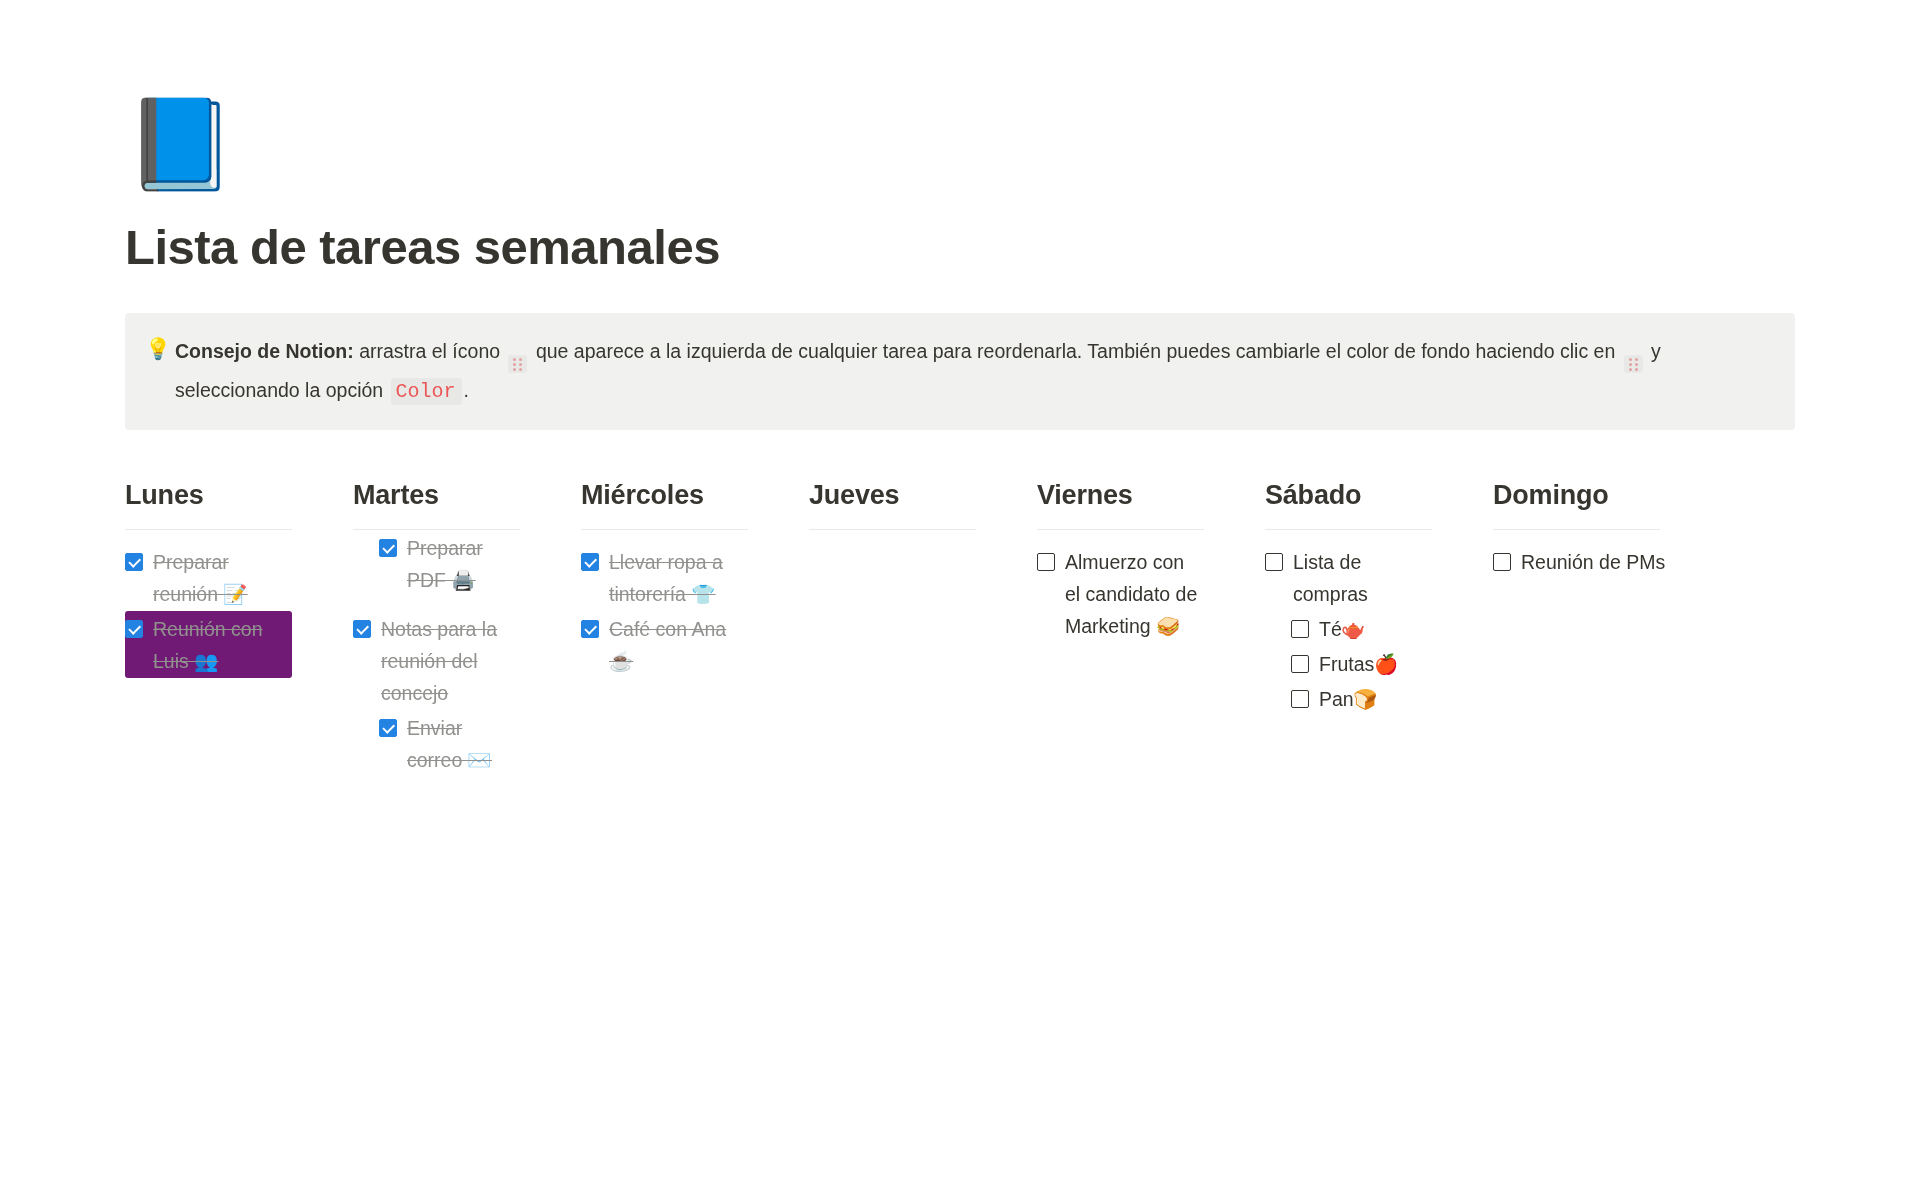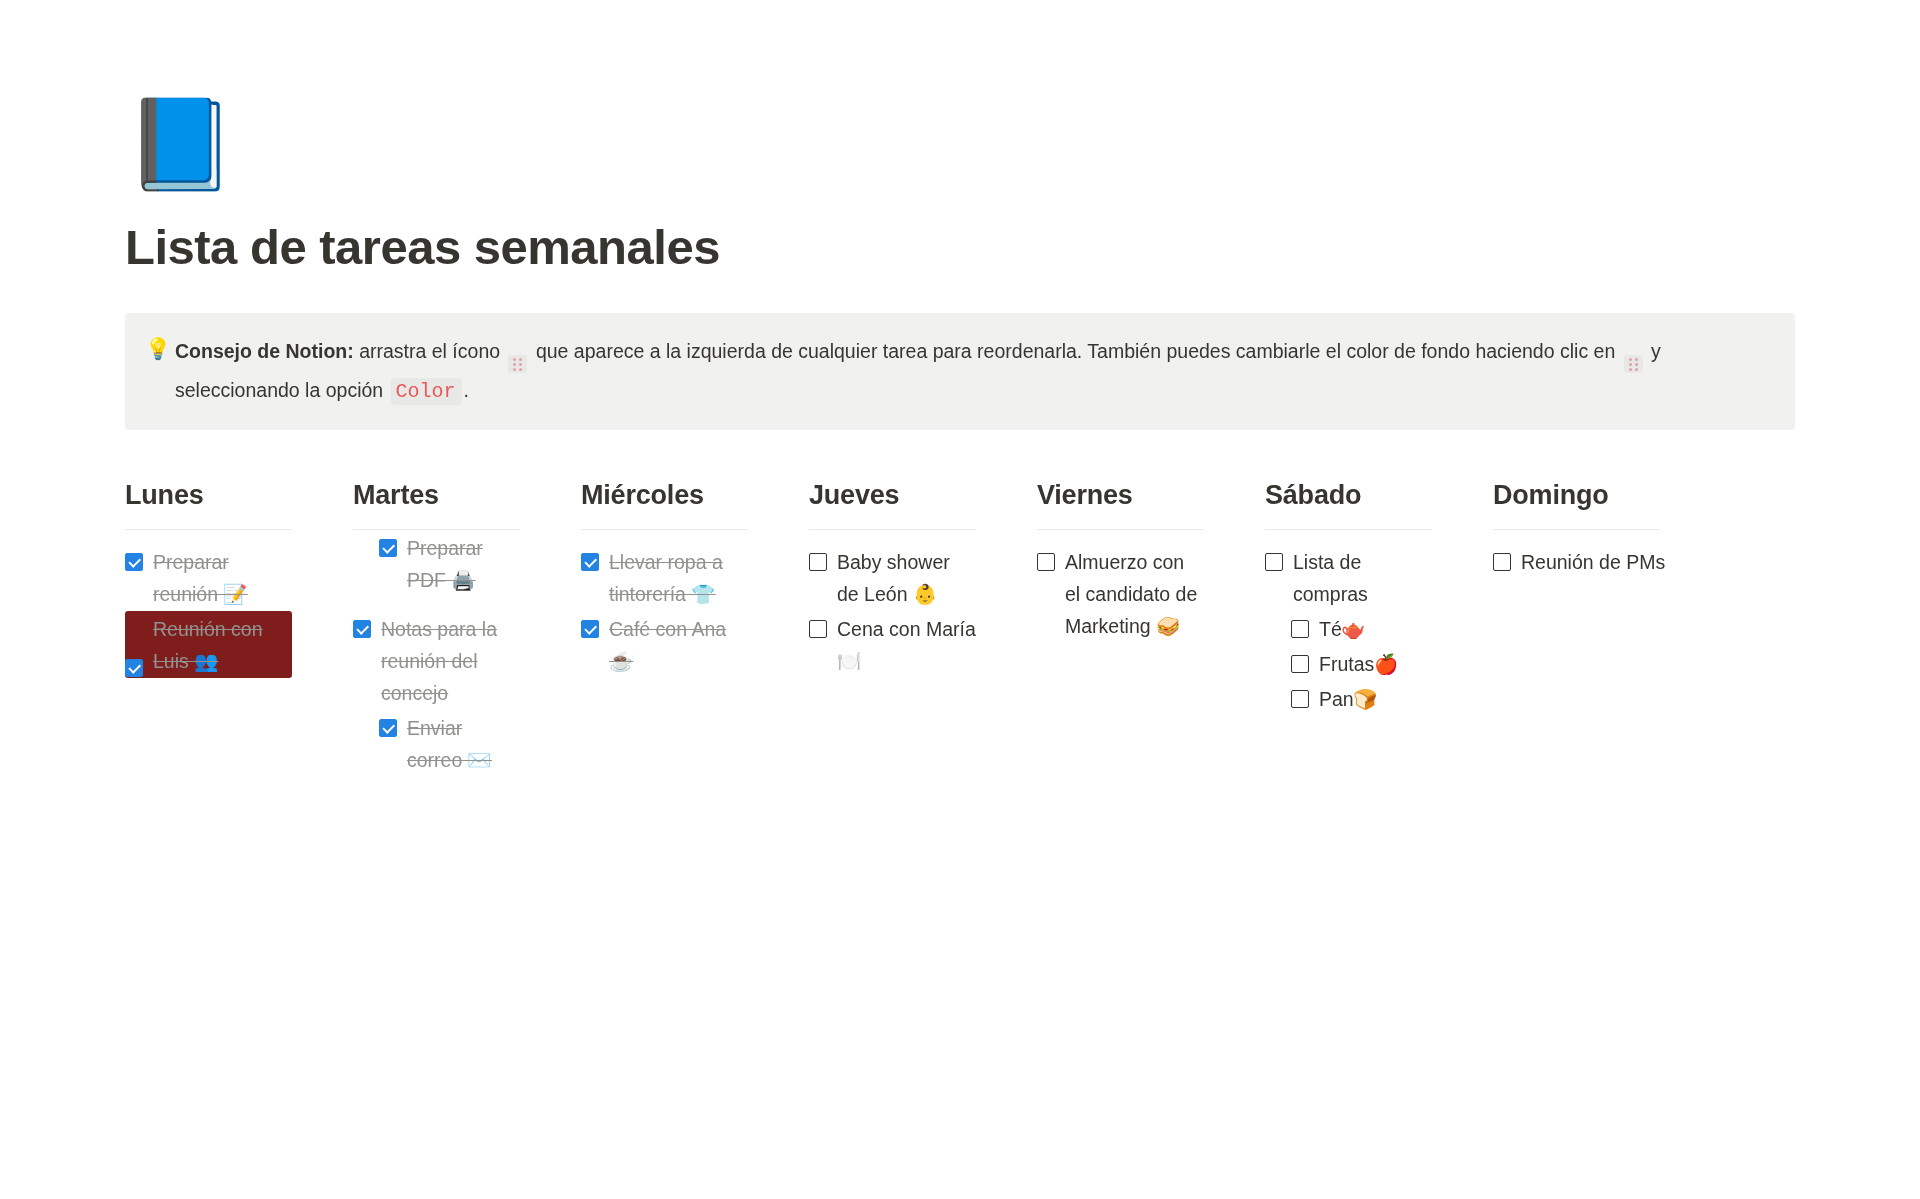--- a/index.html
+++ b/index.html
@@ -141,21 +141,21 @@
   }
   .todo-item {
     display: flex;
     align-items: flex-start;
     font-size: 19.5px;
     line-height: 32px;
     padding: 2px 0 1px 0;
     border-radius: 3px;
   }
   .todo-item.sub { padding-left: 26px; }
-  .todo-item.highlight-red { background: #7f1d1d; align-items: flex-end; }
+  .todo-item.highlight-red { background: #701a75; }
 
   .checkbox {
     flex: 0 0 auto;
     width: 18px;
     height: 18px;
     margin-top: 7px;
     margin-right: 10px;
     box-sizing: border-box;
     border-radius: 2px;
     position: relative;
@@ -263,68 +263,58 @@
           </li>
           <li class="todo-item done">
             <span class="checkbox checked"></span>
             <span class="todo-text">Café con Ana ☕</span>
           </li>
         </ul>
       </div>
       <div class="column">
         <div class="day-heading">Jueves</div>
         <div class="day-divider"></div>
+      </div>
+      <div class="column">
+        <div class="day-heading">Viernes</div>
+        <div class="day-divider"></div>
         <ul class="todo-list">
           <li class="todo-item first-item">
             <span class="checkbox unchecked"></span>
-            <span class="todo-text">Baby shower de León 👶</span>
-          </li>
-          <li class="todo-item">
-            <span class="checkbox unchecked"></span>
-            <span class="todo-text">Cena con María 🍽️</span>
-          </li>
-        </ul>
-      </div>
-      <div class="column">
-        <div class="day-heading">Viernes</div>
+            <span class="todo-text">Almuerzo con el candidato de Marketing 🥪</span>
+          </li>
+        </ul>
+      </div>
+      <div class="column">
+        <div class="day-heading">Sábado</div>
         <div class="day-divider"></div>
         <ul class="todo-list">
           <li class="todo-item first-item">
             <span class="checkbox unchecked"></span>
-            <span class="todo-text">Almuerzo con el candidato de Marketing 🥪</span>
-          </li>
-        </ul>
-      </div>
-      <div class="column">
-        <div class="day-heading">Sábado</div>
+            <span class="todo-text">Lista de compras</span>
+          </li>
+          <li class="todo-item sub">
+            <span class="checkbox unchecked"></span>
+            <span class="todo-text">Té🫖</span>
+          </li>
+          <li class="todo-item sub">
+            <span class="checkbox unchecked"></span>
+            <span class="todo-text">Frutas🍎</span>
+          </li>
+          <li class="todo-item sub">
+            <span class="checkbox unchecked"></span>
+            <span class="todo-text">Pan🍞</span>
+          </li>
+        </ul>
+      </div>
+      <div class="column">
+        <div class="day-heading">Domingo</div>
         <div class="day-divider"></div>
         <ul class="todo-list">
           <li class="todo-item first-item">
             <span class="checkbox unchecked"></span>
-            <span class="todo-text">Lista de compras</span>
-          </li>
-          <li class="todo-item sub">
-            <span class="checkbox unchecked"></span>
-            <span class="todo-text">Té🫖</span>
-          </li>
-          <li class="todo-item sub">
-            <span class="checkbox unchecked"></span>
-            <span class="todo-text">Frutas🍎</span>
-          </li>
-          <li class="todo-item sub">
-            <span class="checkbox unchecked"></span>
-            <span class="todo-text">Pan🍞</span>
-          </li>
-        </ul>
-      </div>
-      <div class="column">
-        <div class="day-heading">Domingo</div>
-        <div class="day-divider"></div>
-        <ul class="todo-list">
-          <li class="todo-item first-item">
-            <span class="checkbox unchecked"></span>
             <span class="todo-text">Reunión de PMs</span>
           </li>
         </ul>
       </div>
     </div>
 
 </div>
 
 </body></html>

